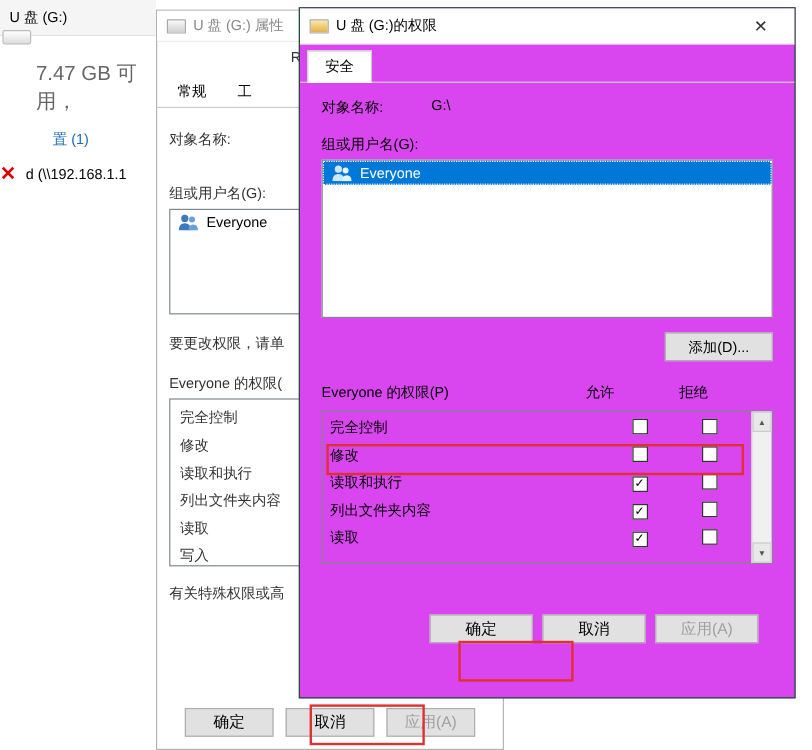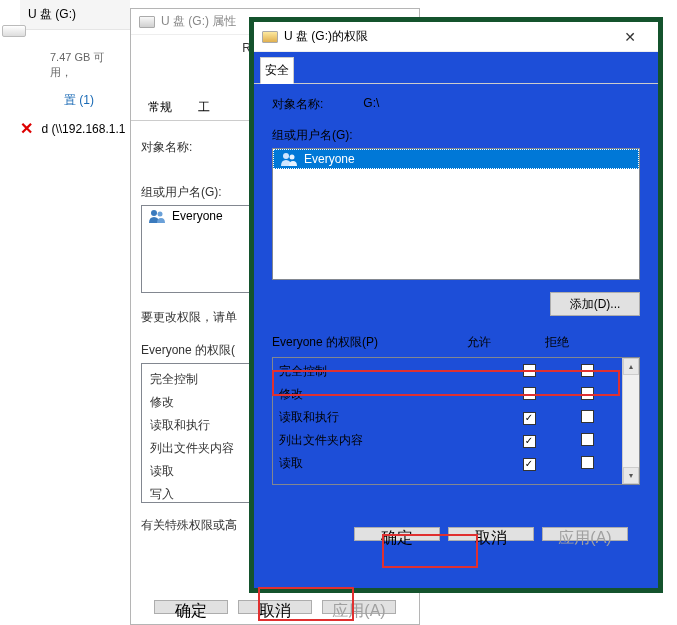--- a/index.html
+++ b/index.html
@@ -1,66 +1,66 @@
 <!DOCTYPE html>
 <html><head>
 <meta charset="utf-8">
 <style>
 * { box-sizing: border-box; margin: 0; padding: 0; font-family: "Microsoft YaHei", "Segoe UI", sans-serif; font-size: 12px; }
 body { background: #fff; width: 677px; height: 625px; overflow: hidden; position: relative; }
 
 
-.desktop { position: absolute; top: 0; left: 0; width: 130px; height: 625px; background: #fff; padding-left: 20px; }
+.desktop { position: absolute; top: 0; left: 0; width: 130px; height: 625px; background: #fff; }
 .desktop-header { padding: 6px 8px; background: #f5f5f5; border-bottom: 1px solid #e5e5e5; }
-.desktop-sub { padding: 20px 8px 2px 30px; color: #666; font-size: 11px; }
+.desktop-sub { padding: 20px 8px 2px 30px; color: #666; font-size: 17px; }
 .desktop-drive { position: absolute; top: 25px; left: 2px; width: 24px; height: 12px; background: linear-gradient(#fff,#ddd); border: 1px solid #bbb; border-radius: 2px; }
 .device-group { color: #1a6ab5; padding: 10px 4px 4px 4px; margin-left: 40px; }
 .net-drive { padding: 6px 4px; display: flex; align-items: center; gap: 4px; }
 .red-x { color: #d00; font-weight: bold; font-size: 16px; position: relative; left: -4px; }
 
 
 .props-dialog { position: absolute; top: 8px; left: 130px; width: 290px; height: 617px; background: #fff; border: 1px solid #b5b5b5; }
 .props-titlebar { display: flex; align-items: center; gap: 6px; padding: 4px 8px; background: #fff; border-bottom: 1px solid #eee; }
 .drive-icon-sm { width: 16px; height: 12px; background: linear-gradient(#f8f8f8,#d0d0d0); border: 1px solid #aaa; border-radius: 1px; }
 .props-title { color: #888; }
 .tab-strip { display: flex; border-bottom: 1px solid #ccc; padding: 2px 4px 0 4px; font-size: 12px; }
-.tab { padding: 4px 12px; border: 1px solid transparent; border-bottom: none; cursor: default; margin-top: 31px; }
+.tab { padding: 4px 12px; border: 1px solid transparent; border-bottom: none; cursor: default; }
 .rb-sub { text-align: center; padding: 6px 0; color: #333; }
 .props-body { padding: 14px 10px 10px 10px; }
 .label-row { margin: 4px 0; color: #333; }
 .user-list-sm { border: 1px solid #828790; height: 88px; background: #fff; margin-top: 4px; }
 .user-item { display: flex; align-items: center; gap: 6px; padding: 3px 6px; }
 .users-icon { width: 18px; height: 14px; display: inline-block; }
 .users-icon svg { width: 100%; height: 100%; }
 .props-hint { margin-top: 16px; color: #333; }
 .perm-label-sm { margin-top: 16px; color: #333; }
 .perm-list-sm { border: 1px solid #828790; height: 140px; margin-top: 4px; padding: 4px 8px; }
 .perm-row-sm { padding: 3px 0; color: #333; }
 .props-adv { margin-top: 14px; color: #333; }
 .props-buttons { position: absolute; bottom: 10px; left: 0; right: 0; display: flex; gap: 10px; justify-content: center; }
-.btn { min-width: 74px; height: 14px; border: 1px solid #adadad; background: #e1e1e1; cursor: default; font-size: 16px; }
+.btn { min-width: 74px; height: 24px; border: 1px solid #adadad; background: #e1e1e1; cursor: default; font-size: 13px; }
 .btn.disabled { color: #a0a0a0; }
 
 
-.perm-dialog { position: absolute; top: 17px; left: 249px; width: 414px; height: 576px; background: #1d4ed8; border: 5px solid #14532d; z-index: 10; }
+.perm-dialog { position: absolute; top: 6px; left: 249px; width: 414px; height: 576px; background: #d946ef; border: 1px solid #14532d; z-index: 10; }
 .perm-titlebar { display: flex; align-items: center; gap: 6px; padding: 6px 8px; background: #fff; border-bottom: 1px solid #eee; }
 .perm-title { color: #000; flex: 1; }
 .close-x { width: 40px; text-align: center; color: #333; font-size: 14px; }
 .perm-tabs { display: flex; padding: 4px 6px 0 6px; border-bottom: 1px solid #ccc; }
-.perm-tab { padding: 4px 4px; border: 1px solid #ccc; border-bottom: 1px solid #fff; background: #fff; position: relative; top: 1px; }
+.perm-tab { padding: 4px 14px; border: 1px solid #ccc; border-bottom: 1px solid #fff; background: #fff; position: relative; top: 1px; }
 .perm-body { padding: 12px 18px; }
 .obj-row { display: flex; gap: 40px; margin-bottom: 14px; }
 .group-label { margin-top: 6px; }
 .group-list { border: 1px solid #828790; height: 132px; background: #fff; margin-top: 4px; }
 .group-item { display: flex; align-items: center; gap: 6px; padding: 2px 6px; background: #0078d7; color: #fff; border: 1px dotted #fff; }
 .add-remove { display: flex; justify-content: flex-end; gap: 10px; margin-top: 12px; align-items: center; }
 .btn2 { width: 90px; height: 24px; border: 1px solid #adadad; background: #e1e1e1; font-size: 12px; }
 .perm-header { display: flex; margin-top: 18px; gap: 20px; }
 .perm-header-label { flex: 1; }
-.perm-col { width: 58px; text-align: left; }
+.perm-col { width: 58px; text-align: center; }
 .perm-table-wrap { border: 1px solid #828790; height: 128px; margin-top: 6px; display: flex; }
 .perm-rows { flex: 1; overflow: hidden; padding: 2px 6px; }
 .perm-row { display: flex; align-items: center; padding: 3px 0; }
 .perm-name { flex: 1; }
 .perm-check { width: 58px; text-align: center; }
 .chk { width: 13px; height: 13px; border: 1px solid #333; display: inline-flex; align-items: center; justify-content: center; background: #fff; line-height: 1;}
 .chk.checked::after { content: "✓"; font-size: 10px; color: #000; }
 .scroll { width: 17px; background: #f0f0f0; border-left: 1px solid #ccc; display: flex; flex-direction: column; }
 .scroll-arrow { height: 17px; background: #e8e8e8; border: 1px solid #ccc; text-align: center; font-size: 8px; line-height: 15px; color: #555; }
 .scroll-track { flex: 1; }

